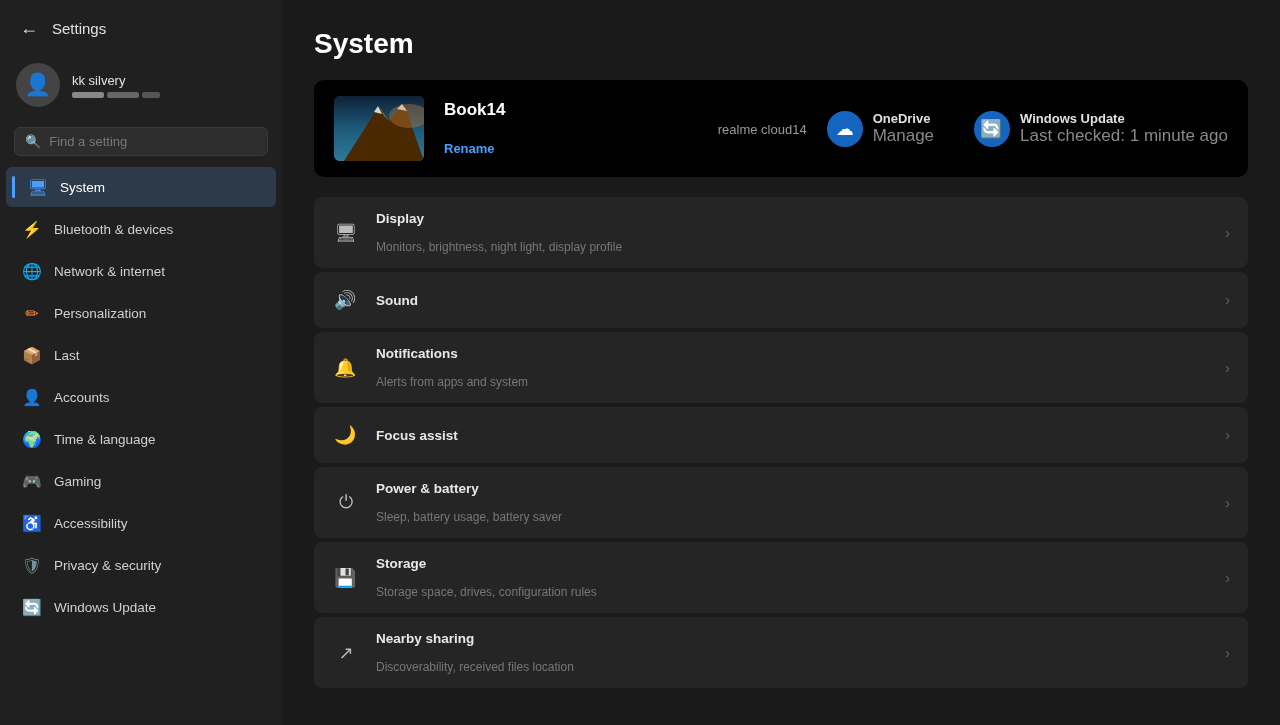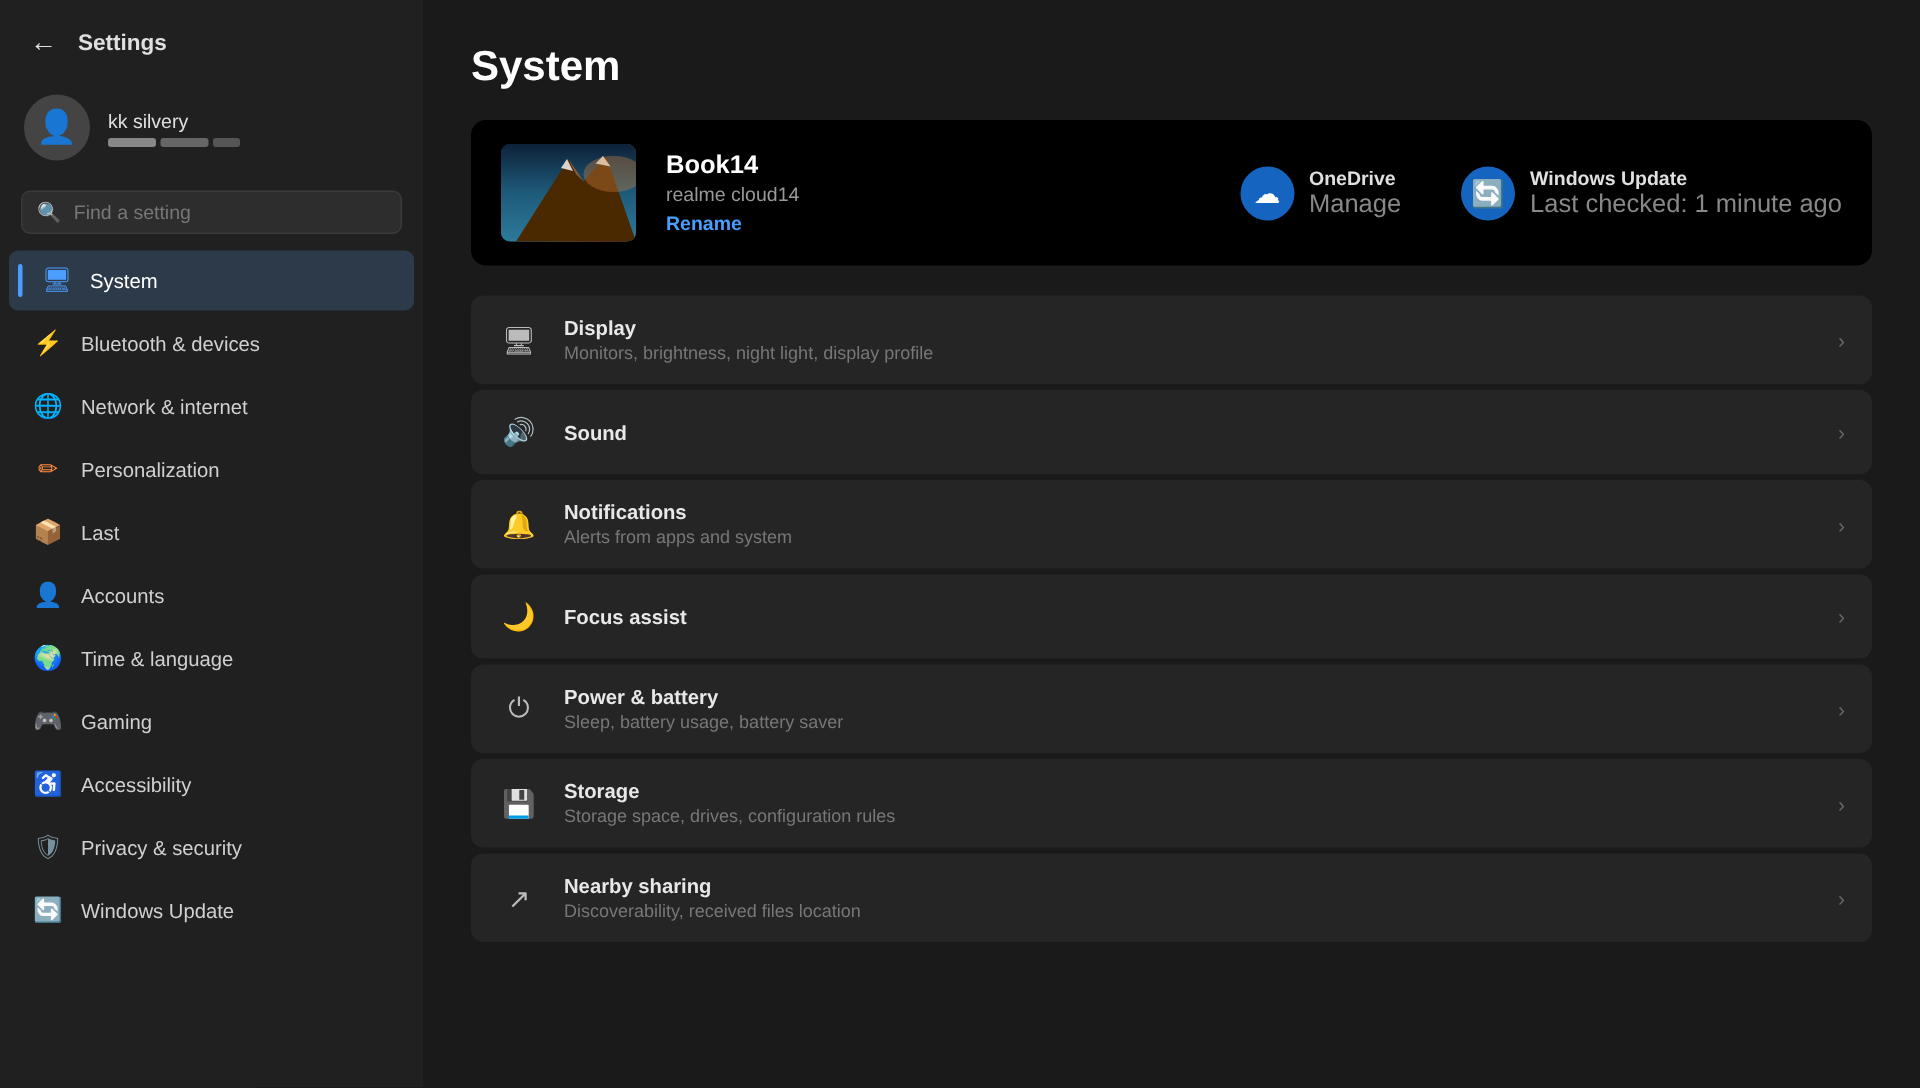--- a/index.html
+++ b/index.html
@@ -38,21 +38,21 @@
       border: none;
       color: #e0e0e0;
       font-size: 18px;
       cursor: pointer;
       padding: 4px;
       display: flex;
       align-items: center;
     }
     .settings-title {
       font-size: 15px;
-      font-weight: 700;
+      font-weight: 400;
       color: #e0e0e0;
     }
 
     .user-section {
       display: flex;
       align-items: center;
       gap: 12px;
       padding: 12px 16px;
     }
     .avatar {
@@ -201,20 +201,21 @@
     }
     .device-name {
       font-size: 17px;
       font-weight: 600;
       color: #fff;
     }
     .device-model {
       font-size: 13px;
       color: #999;
       margin-top: 2px;
+      text-align: right;
     }
     .rename-link {
       color: #4a9eff;
       font-size: 13px;
       cursor: pointer;
       margin-top: 4px;
       display: inline-block;
       font-weight: bold;
     }
     .card-actions {
@@ -274,21 +275,21 @@
     }
     .row-text { flex: 1; }
     .row-title {
       font-size: 13.5px;
       color: #e8e8e8;
       font-weight: 700;
     }
     .row-sub {
       font-size: 12px;
       color: #777;
-      margin-top: 2px;
+      margin-top: 14px;
     }
     .row-chevron {
       color: #666;
       font-size: 14px;
     }
   </style>
 </head>
 <body>
 
 <nav class="sidebar">

